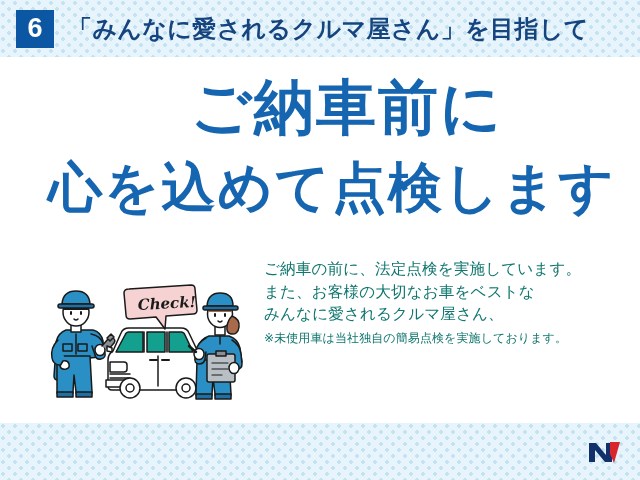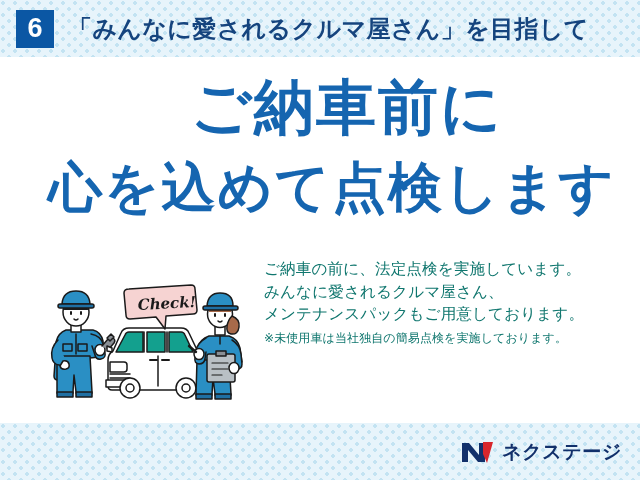--- a/index.html
+++ b/index.html
@@ -111,22 +111,22 @@
   </div>
 </div>
 
 <div id="heading">
   <span class="ln1">ご納車前に</span>
   <span class="ln2">心を込めて点検します</span>
 </div>
 
 <div id="body-copy">
   <span class="ln">ご納車の前に、法定点検を実施しています。</span>
+  <span class="ln">また、お客様の大切なお車をベストな</span>
   <span class="ln">みんなに愛されるクルマ屋さん、</span>
-  <span class="ln">メンテナンスパックもご用意しております。</span>
   <span class="note">※未使用車は当社独自の簡易点検を実施しております。</span>
 </div>
 
 <div id="illo">
   <svg viewBox="0 0 214 142" xmlns="http://www.w3.org/2000/svg">
     <g fill="none" stroke="#1a1a1a" stroke-width="1.5" stroke-linecap="round" stroke-linejoin="round">
 
       <g>
 
         <path d="M17 66 q-6 4 -7 14 l-2 28 q0 4 4 4 l5 0 q3 0 3 -4 l1 -20" fill="#2a8fc4" stroke="#1a1a1a"></path>
@@ -252,15 +252,14 @@
     <text x="92" y="42" font-family="'DejaVu Serif', serif" font-size="15" font-style="italic" font-weight="bold" fill="#1a1a1a" transform="rotate(-3 92 42)">Check!</text>
   </svg>
 </div>
 
 <div id="footer" class="dot-band">
   <div class="logo-wrap">
     <svg class="logo-mark" viewBox="0 0 34 24">
       <path d="M1 22 L1 3 L8 3 L18 15 L18 3 L24 3 L24 22 L17 22 L7 10 L7 22 Z" fill="#12306b"></path>
       <path d="M22 2 L32 2 L26 23 L22 14 Z" fill="#d8262c"></path>
     </svg>
-    <span class="logo-text">ネクステージ</span>
   </div>
 </div>
 
 </body></html>

